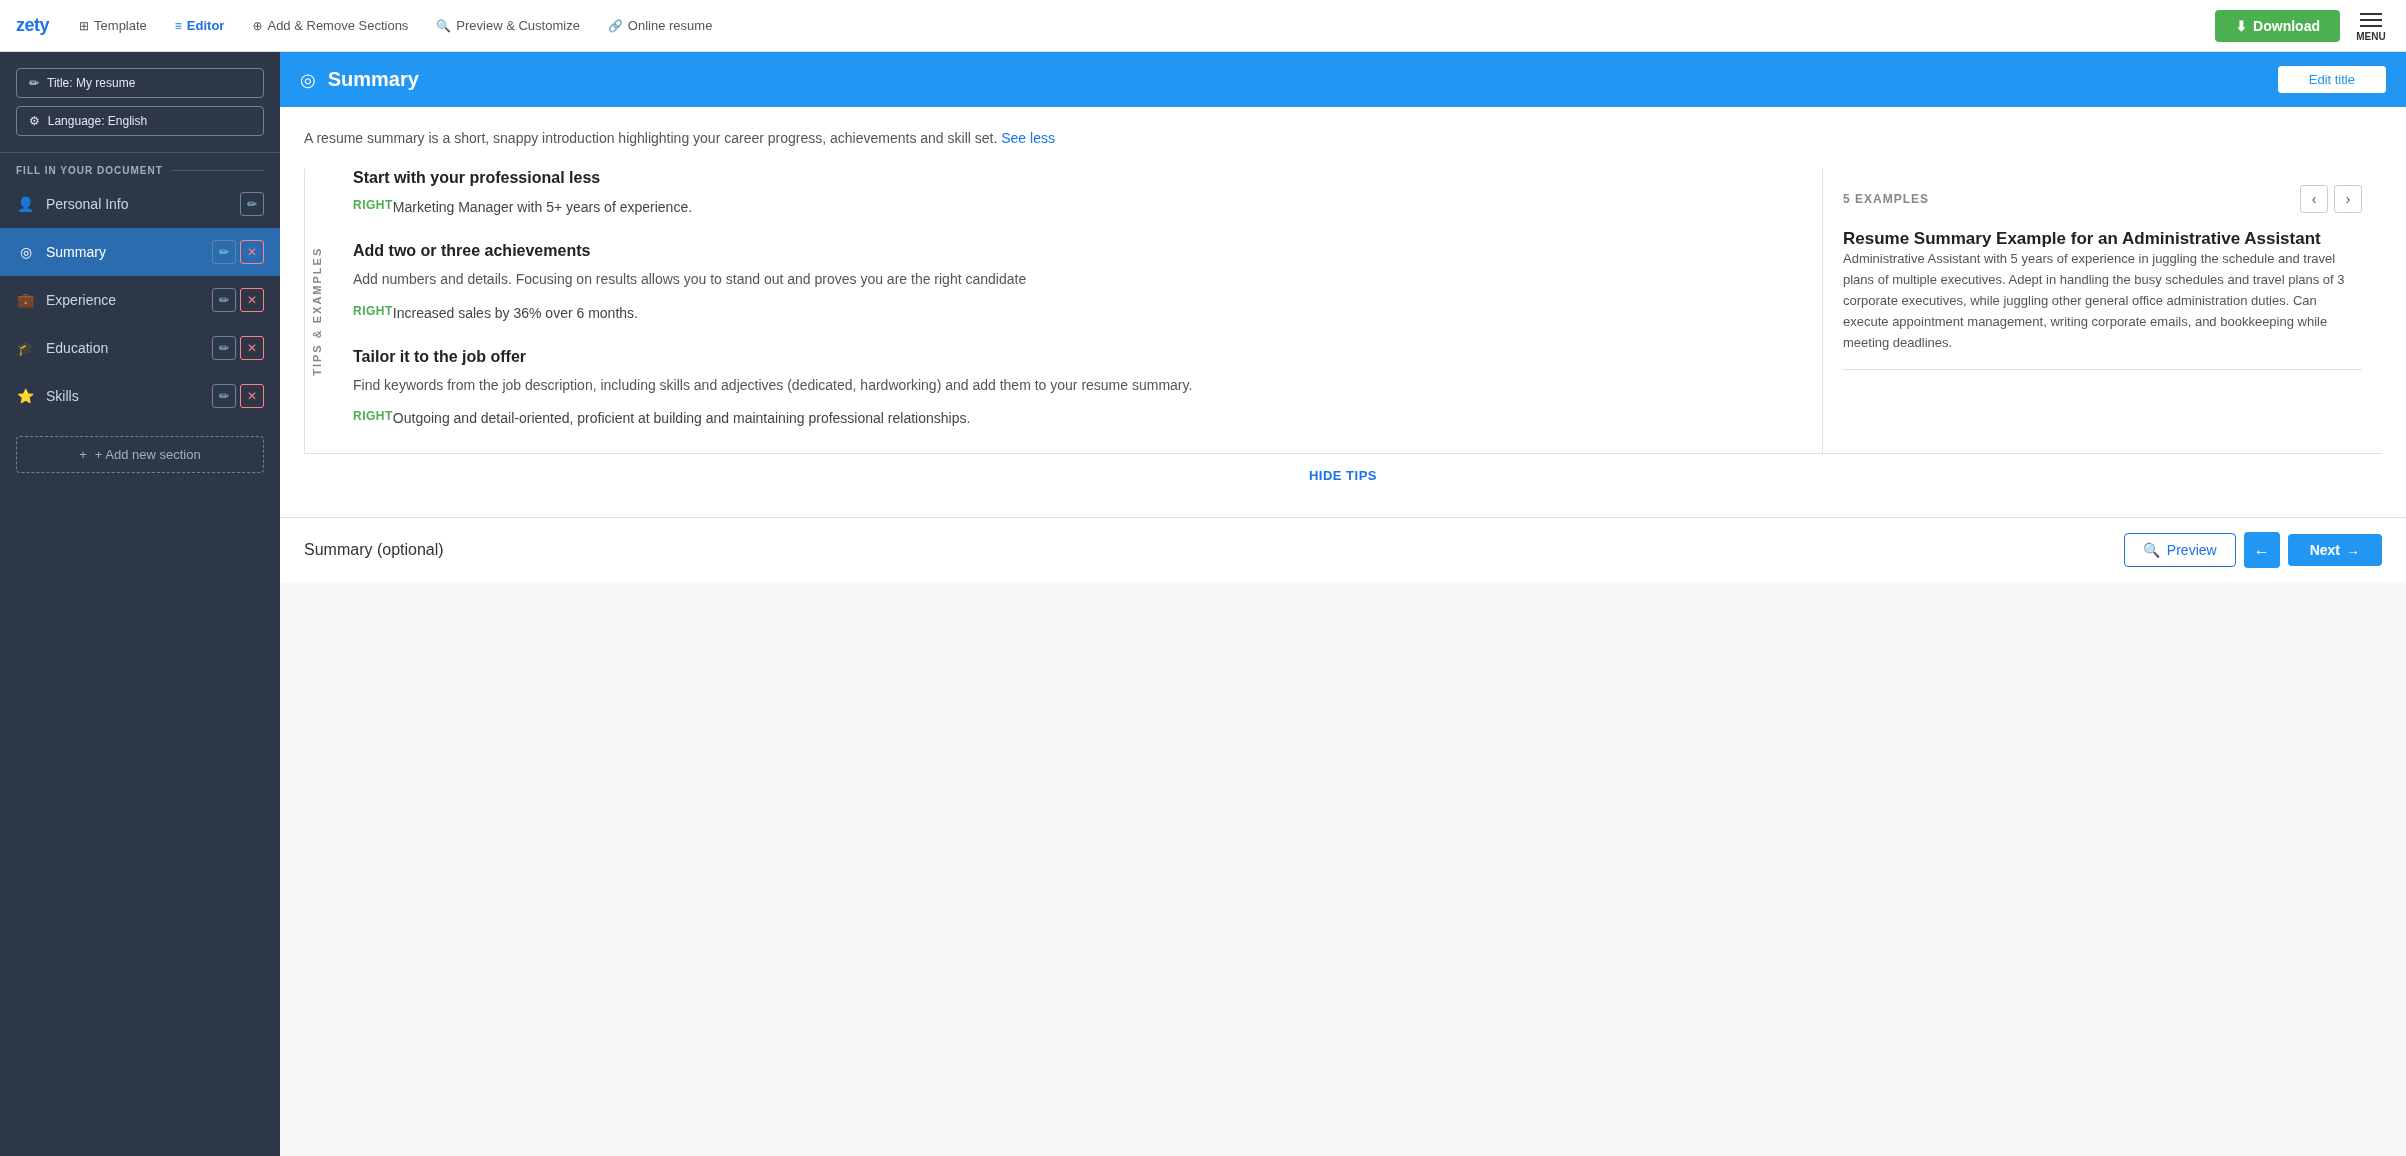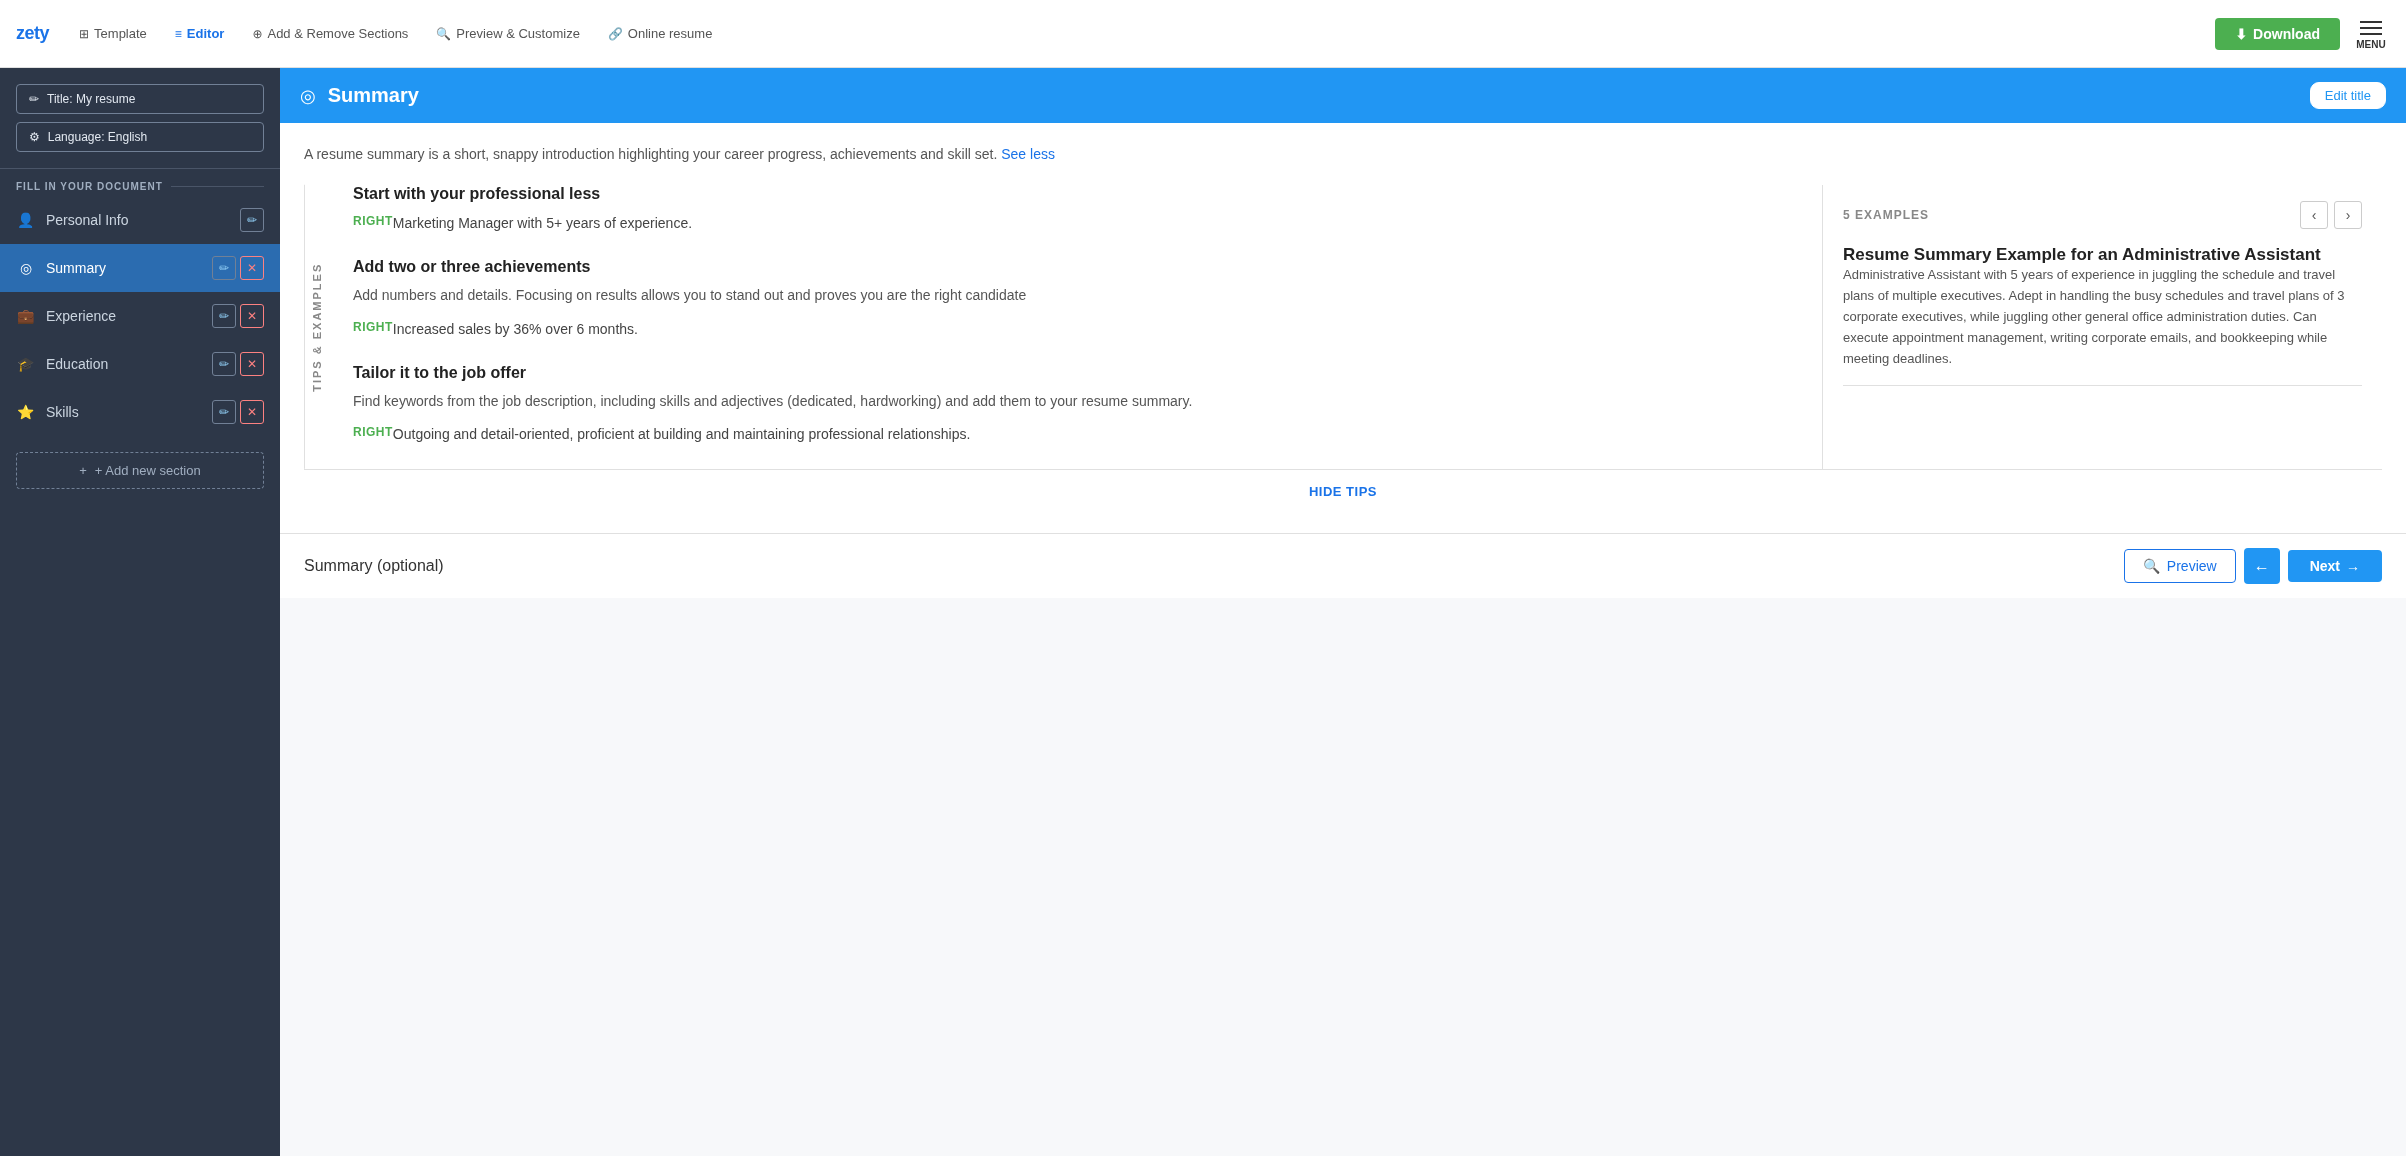--- a/index.html
+++ b/index.html
@@ -1,20 +1,20 @@
 <!DOCTYPE html>
 <html><head>
   <meta charset="utf-8">
   <style>
     * { box-sizing: border-box; margin: 0; padding: 0; }
     body { font-family: -apple-system, BlinkMacSystemFont, 'Segoe UI', Arial, sans-serif; background: #f5f5f5; color: #333; font-size: 14px; }
 
     
     .top-nav {
-      display: flex; align-items: center; height: 68px;
+      display: flex; align-items: center; height: 52px;
       background: #fff; border-bottom: 1px solid #e0e0e0;
       padding: 0 16px; gap: 8px; position: relative;
     }
     .logo { font-weight: 800; font-size: 18px; color: #1a73e8; margin-right: 12px; letter-spacing: -0.5px; }
     .nav-item {
       display: flex; align-items: center; gap: 5px;
       padding: 6px 10px; cursor: pointer; color: #555; font-size: 13px;
       text-decoration: none; border-radius: 4px;
     }
     .nav-item.active { color: #1a73e8; font-weight: 600; }
@@ -78,21 +78,21 @@
 
     
     .section-header {
       background: #2196f3; color: #fff; display: flex; align-items: center;
       padding: 14px 20px; gap: 12px;
     }
     .section-header .section-icon { font-size: 18px; }
     .section-header .section-title { font-size: 20px; font-weight: 600; flex: 1; }
     .edit-title-btn {
       border: 1px solid #fff; background: #fff; color: #2196f3;
-      padding: 5px 14px; border-radius: 9px; cursor: pointer; font-size: 13px; font-weight: 500;
+      padding: 5px 30px; border-radius: 3px; cursor: pointer; font-size: 13px; font-weight: 500;
     }
 
     
     .content-area { padding: 20px 24px; }
     .intro-text { font-size: 14px; color: #555; line-height: 1.6; margin-bottom: 20px; }
     .intro-text .see-less { color: #1a73e8; cursor: pointer; text-decoration: none; }
 
     
     .tips-wrapper { display: flex; gap: 0; }
     .tips-rotated-label {

